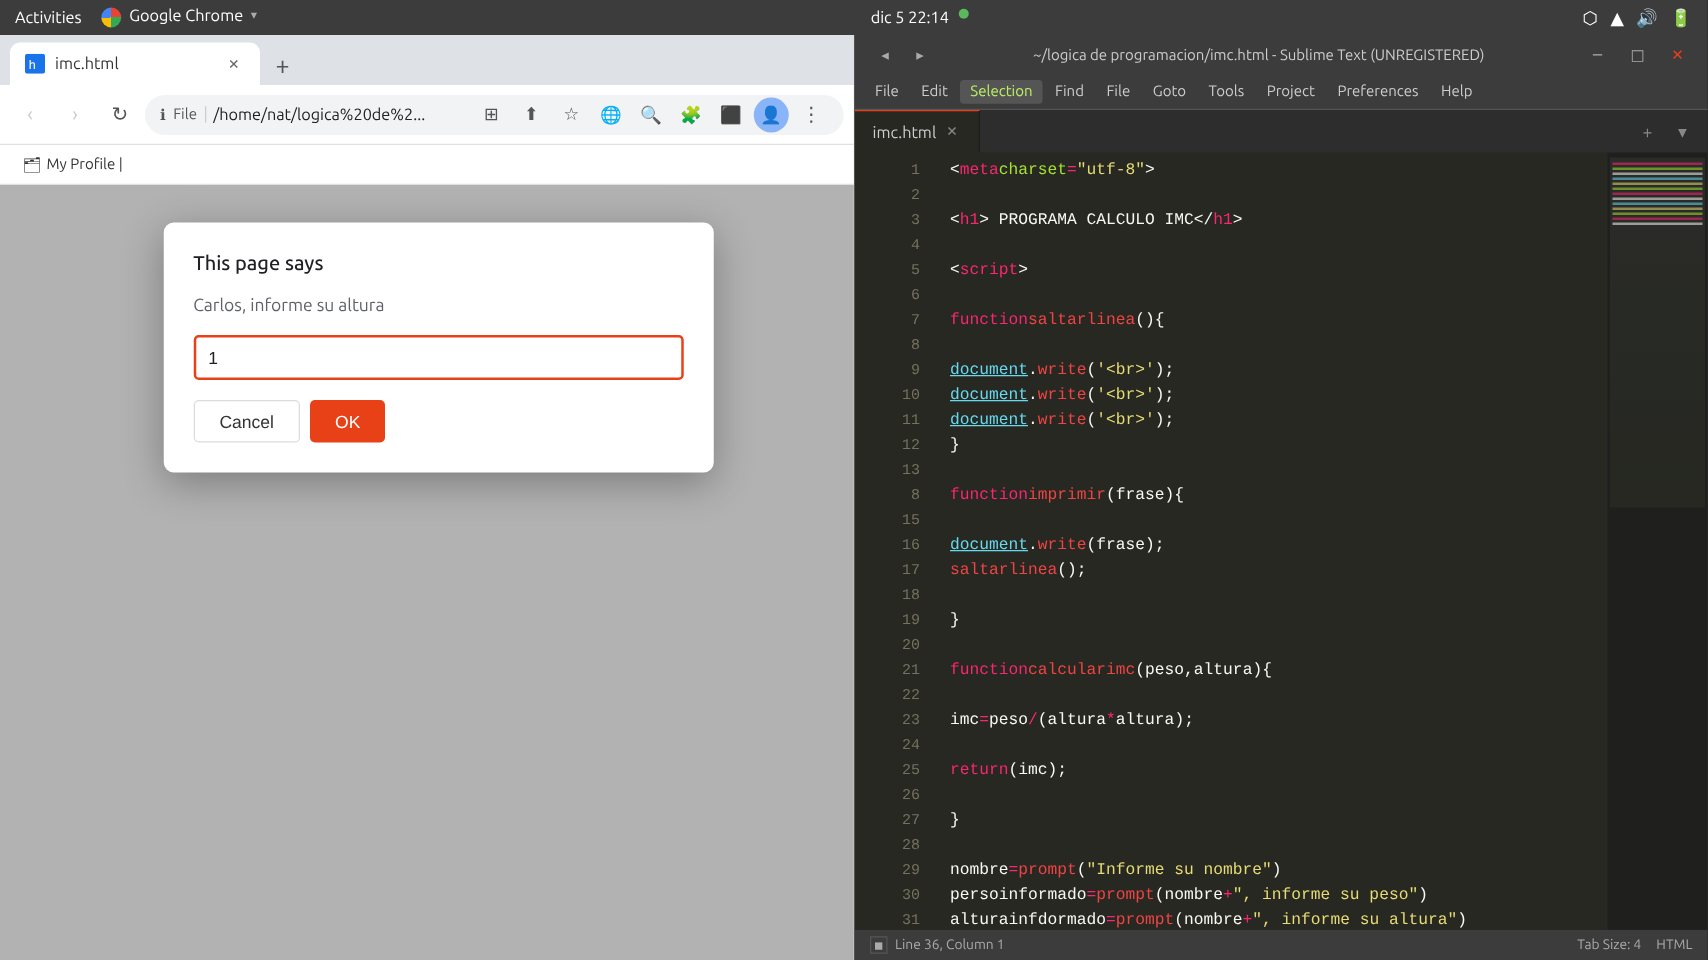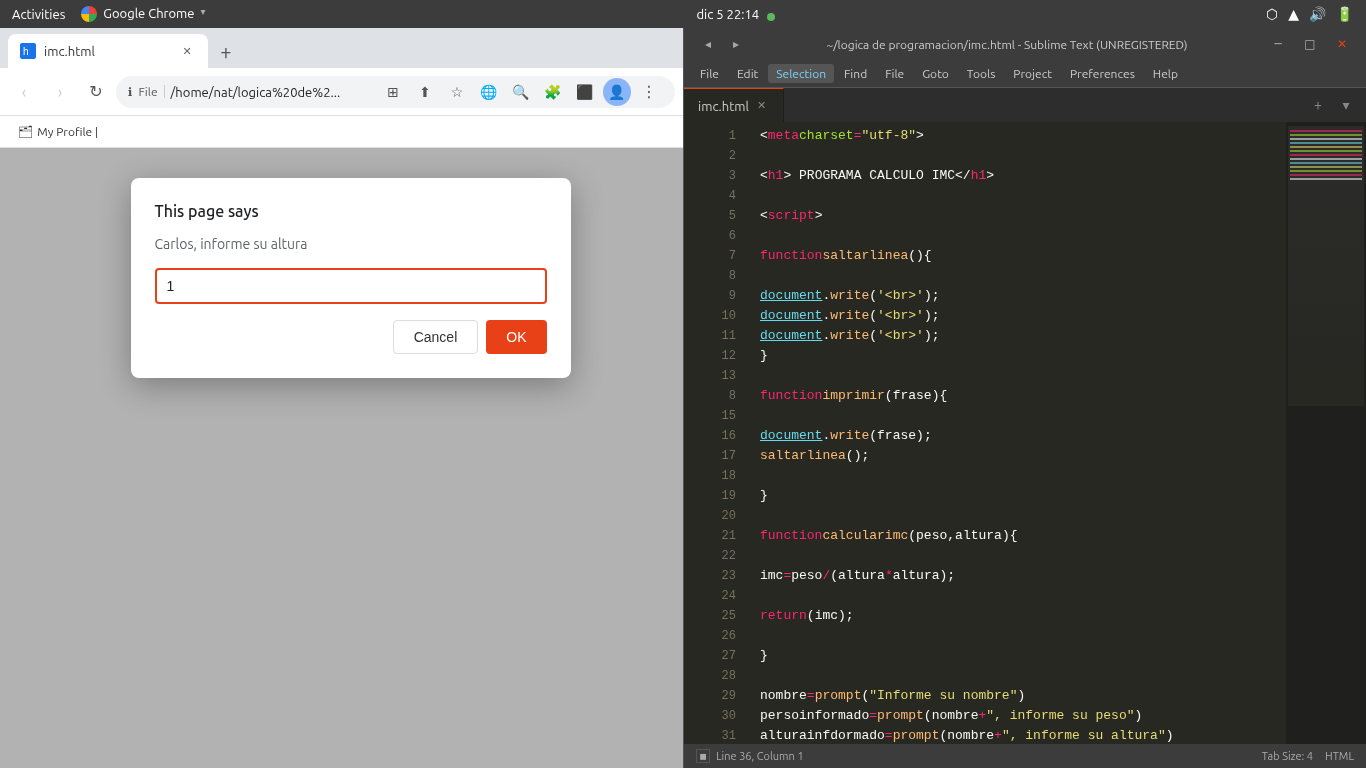--- a/index.html
+++ b/index.html
@@ -6,21 +6,21 @@
     body { width: 1366px; height: 768px; overflow: hidden; font-family: 'Ubuntu', 'DejaVu Sans', sans-serif; background: #2d2d2d; }
 
     
     .system-bar {
       width: 100%; height: 28px;
       background: #3c3c3c;
       display: flex; align-items: center; justify-content: space-between;
       color: #fff; font-size: 13px; padding: 0 12px;
     }
     .system-bar-left { display: flex; align-items: center; gap: 16px; }
-    .system-bar-center { display: flex; align-items: flex-end; gap: 8px; }
+    .system-bar-center { display: flex; align-items: flex-start; gap: 8px; }
     .system-bar-right { display: flex; align-items: center; gap: 10px; }
     .activities-btn { font-size: 13px; color: #fff; cursor: pointer; }
     .chrome-icon-label { display: flex; align-items: flex-start; gap: 6px; }
     .circle-icon { width: 16px; height: 16px; border-radius: 50%; background: conic-gradient(#ea4335 0deg 90deg, #34a853 90deg 180deg, #fbbc05 180deg 270deg, #4285f4 270deg 360deg); }
     .dot-indicator { width: 8px; height: 8px; border-radius: 50%; background: #5cb85c; }
 
     
     .browser-window {
       position: absolute; top: 28px; left: 0;
       width: 684px; height: 740px;
@@ -122,21 +122,21 @@
     }
     .dialog-title { font-size: 16px; font-weight: 500; color: #202124; }
     .dialog-message { font-size: 14px; color: #5f6368; }
     .dialog-input {
       width: 100%; height: 36px;
       border: 2px solid #e84118; border-radius: 4px;
       padding: 0 10px; font-size: 14px; outline: none;
       color: #202124;
     }
     .dialog-buttons {
-      display: flex; justify-content: flex-end; gap: 8px;
+      display: flex; gap: 8px;
     }
     .btn-cancel {
       padding: 8px 20px; border-radius: 4px;
       border: 1px solid #dadce0; background: #fff;
       font-size: 14px; color: #333; cursor: pointer;
     }
     .btn-ok {
       padding: 8px 20px; border-radius: 4px;
       border: none; background: #e84118;
       font-size: 14px; color: #fff; cursor: pointer; font-weight: 500;
@@ -226,21 +226,21 @@
     .sublime-statusbar {
       height: 24px; background: #3c3c3c;
       display: flex; align-items: center; padding: 0 12px; gap: 16px;
       font-size: 11px; color: #aaa;
     }
     .statusbar-left { display: flex; align-items: center; gap: 6px; }
     .statusbar-right { margin-left: auto; display: flex; align-items: center; gap: 12px; }
 
     
     .kw { color: #f92672; }
-    .fn { color: #fdba74; font-family: Liberation Mono, monospace; }
+    .fn { color: #ef4444; font-family: Liberation Mono, monospace; }
     .paren { color: #f8f8f2; }
     .str { color: #e6db74; }
     .var { color: #f8f8f2; }
     .prop { color: #66d9ef; text-decoration: underline; }
     .tag { color: #f92672; }
     .attr { color: #a6e22e; }
     .punct { color: #f8f8f2; }
     .plain { color: #f8f8f2; }
     .op { color: #f92672; }
 
@@ -345,21 +345,21 @@
     </div>
     <span class="sublime-title-text">~/logica de programacion/imc.html - Sublime Text (UNREGISTERED)</span>
     <div class="sublime-win-btn">─</div>
     <div class="sublime-win-btn">□</div>
     <div class="sublime-win-btn" style="color:#e84118;">✕</div>
   </div>
 
   <div class="sublime-menubar">
     <div class="sublime-menu-item">File</div>
     <div class="sublime-menu-item">Edit</div>
-    <div class="sublime-menu-item" style="color:#7dd3fc; background: #555;">Selection</div>
+    <div class="sublime-menu-item" style="color:#bef264; background: #555;">Selection</div>
     <div class="sublime-menu-item">Find</div>
     <div class="sublime-menu-item">File</div>
     <div class="sublime-menu-item">Goto</div>
     <div class="sublime-menu-item">Tools</div>
     <div class="sublime-menu-item">Project</div>
     <div class="sublime-menu-item">Preferences</div>
     <div class="sublime-menu-item">Help</div>
   </div>
 
   <div class="sublime-tabbar">

